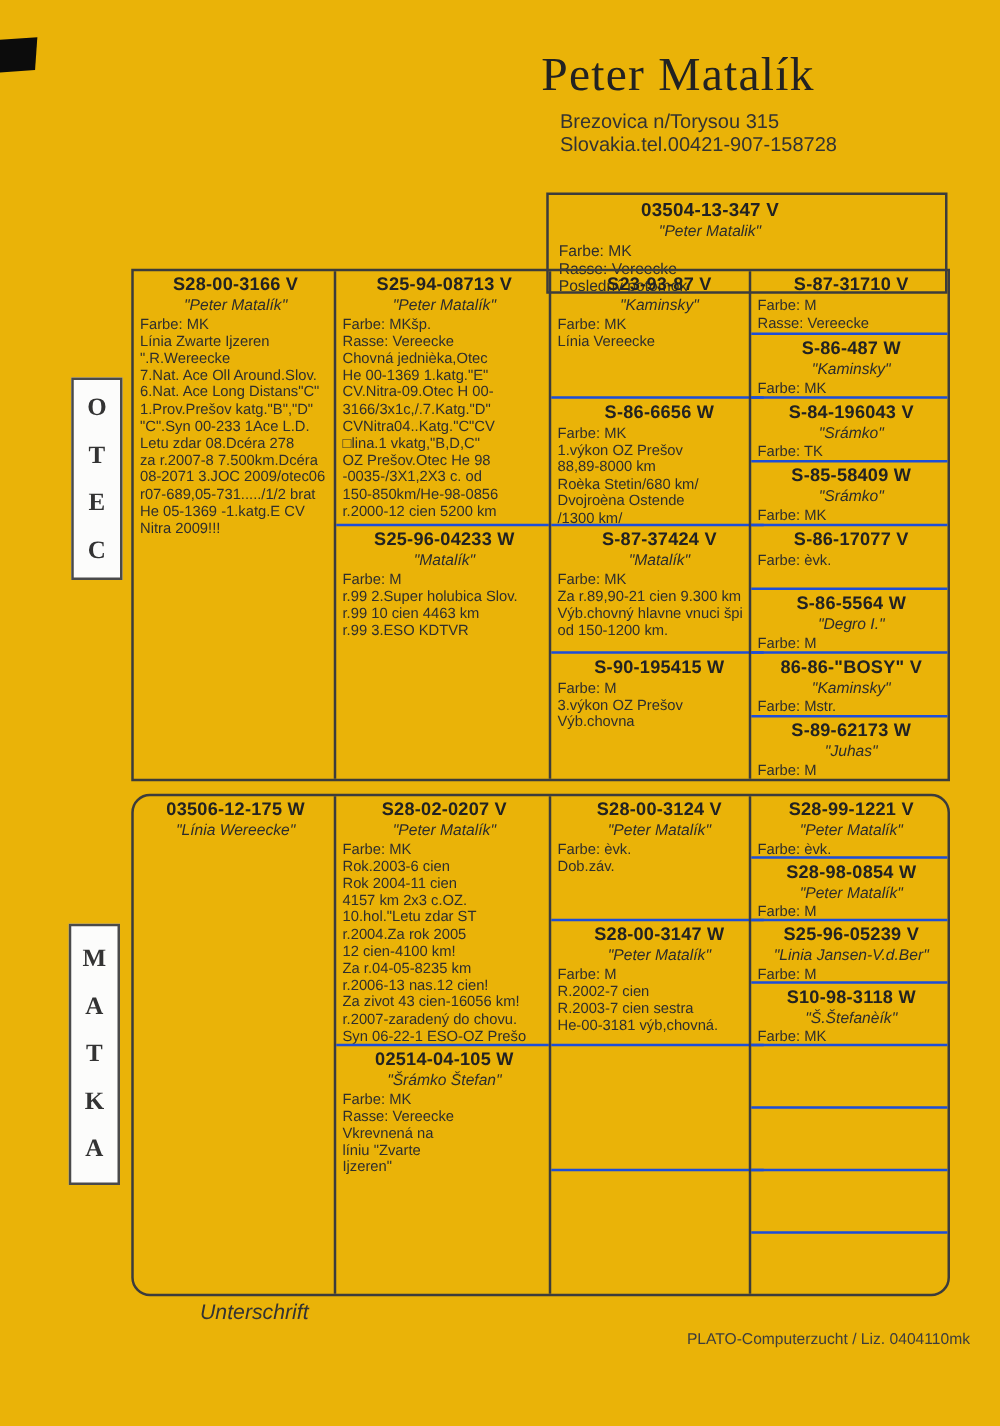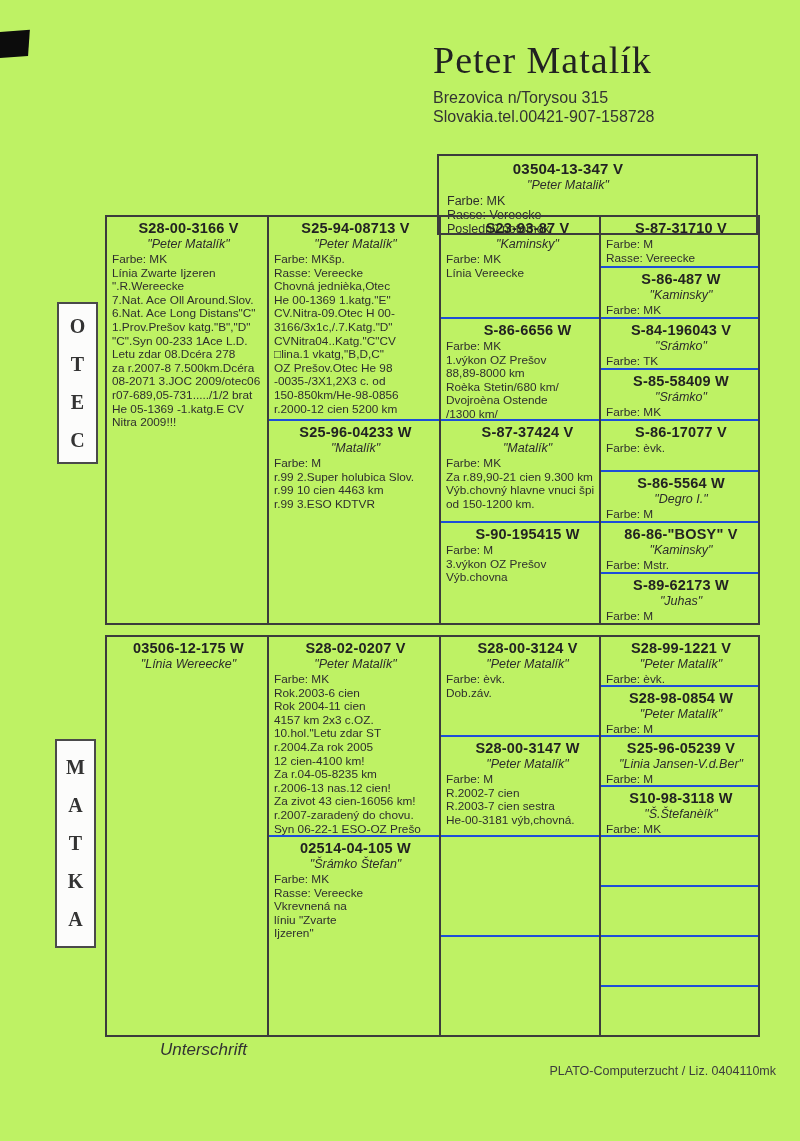--- a/index.html
+++ b/index.html
@@ -1,43 +1,43 @@
 <!DOCTYPE html>
 <html><head>
 <meta charset="utf-8">
 <style>
   html,body { margin:0; padding:0; background:#e8e8e8; }
   .page {
     position:relative; width:800px; height:1141px; margin:0 auto;
-    background:#bef264; color:#2c2c2c; overflow:hidden;
+    background:#eab308; color:#2c2c2c; overflow:hidden;
     font-family:"Liberation Sans", sans-serif;
   }
   .corner-mark { position:absolute; left:-3px; top:31px; width:32px; height:26px;
     background:#0c0c0c; transform:rotate(-4deg) skewX(-8deg); }
 
   .title { position:absolute; left:433px; top:38px; font-family:"Liberation Serif", serif;
     font-size:38px; color:#222; letter-spacing:1px; }
-  .addr { position:absolute; left:433px; top:88px; font-size:16px; line-height:19px; color:#333; }
+  .addr { position:absolute; left:448px; top:88px; font-size:16px; line-height:19px; color:#333; }
 
   .subject-box { position:absolute; left:437px; top:134px; width:321px; height:81px;
     border:2px solid #3c3c3c; box-sizing:border-box; overflow:hidden; padding-top:3px;margin-top:20px; }
   .subject-head { width:210px; margin-left:24px; text-align:center; }
   .subject-box .ring { font-size:15px; }
   .subject-box .plines { padding-left:8px; font-size:12.5px; line-height:14px; }
 
   .vlabel { position:absolute; border:2px solid #4a4a4a; box-sizing:border-box;
     font-family:"Liberation Serif", serif; font-weight:bold; font-size:20px; color:#333;
     text-align:center; white-space:pre-line; background:#fcfcfb; }
   #otec-label { left:57px; top:302px; width:41px; height:162px; line-height:38px; padding-top:3px; }
   #matka-label { left:55px; top:739px; width:41px; height:209px; line-height:38px; padding-top:7px; }
 
   .section { position:absolute; left:105px; width:655px; border:2px solid #3c3c3c;
     box-sizing:border-box; }
   #otec-section { top:215px; height:410px; }
-  #matka-section { top:635px; height:402px; }
+  #matka-section { top:635px; height:402px;border-radius:15px; }
 
   .col { position:absolute; top:0; bottom:0; box-sizing:border-box; display:flex; flex-direction:column; }
   .col1 { left:0; width:160px; }
   .col2 { left:160px; width:172px; border-left:2px solid #3c3c3c; }
   .col3 { left:332px; width:172px; border-left:2px solid #3c3c3c; }
   .col4 { left:492px; width:159px; border-left:2px solid #3c3c3c; }
 
   .cell { flex:1; overflow:hidden; box-sizing:border-box; padding:2px 2px 0 5px; }
   .cell:not(:first-child) { border-top:2px solid #1d4ed8; }
 

